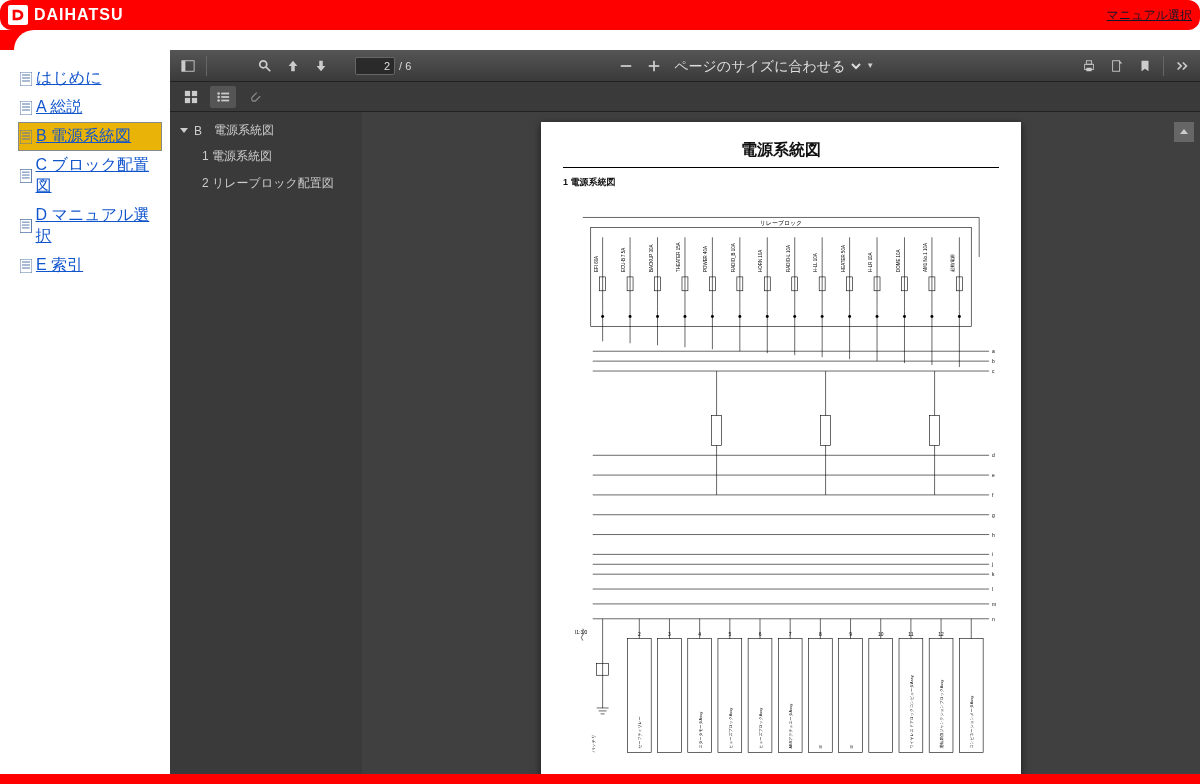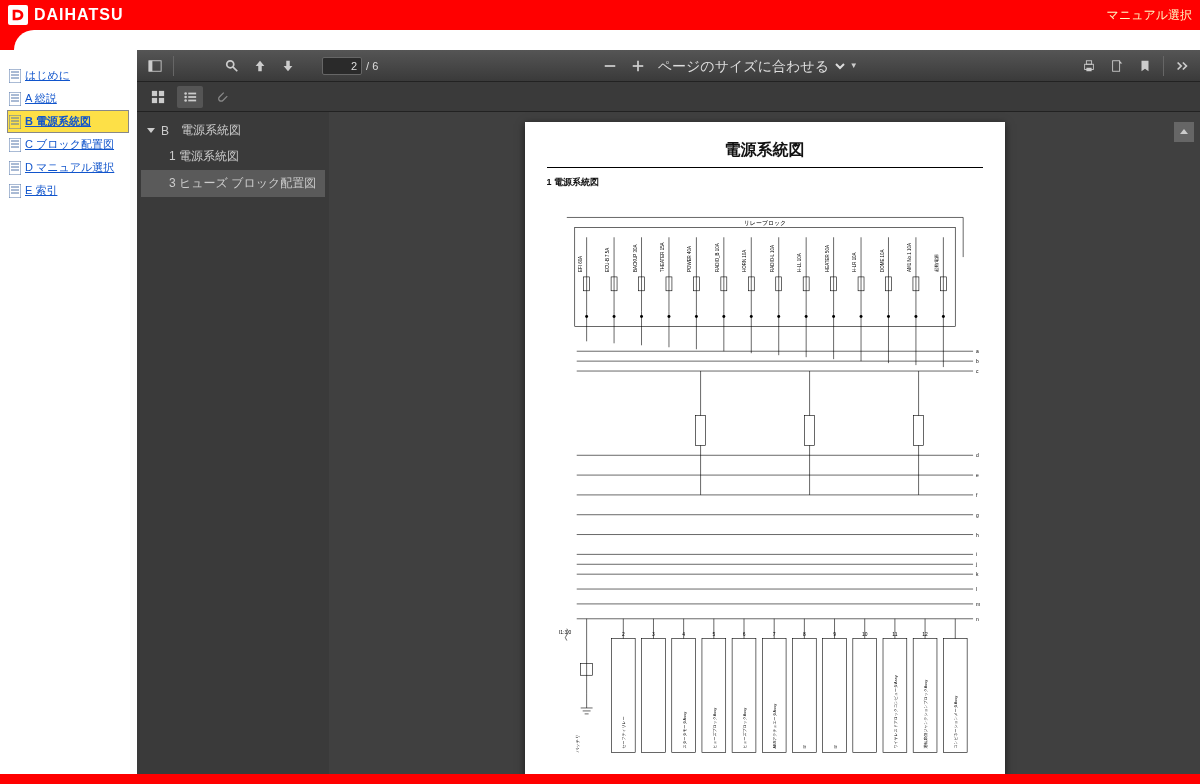--- a/index.html
+++ b/index.html
@@ -1,28 +1,28 @@
 <!DOCTYPE html>
 <html><head>
 <meta charset="utf-8">
 <style>
 * { box-sizing: border-box; margin: 0; padding: 0; }
 body { font-family: Arial, "Meiryo", sans-serif; width: 1200px; height: 784px; overflow: hidden; background: #fff; }
-.topbar { height: 30px; background: #ff0000; display: flex; align-items: center; padding: 0 8px; justify-content: space-between; }
+.topbar { height: 30px; background: #ff0000; display: flex; align-items: center; padding: 0 8px; justify-content: space-between; border-radius: 12px; }
 .brand { display: flex; align-items: center; gap: 6px; }
 .brand-logo { width: 20px; height: 20px; background: #fff; border-radius: 2px; display: flex; align-items: center; justify-content: center; }
 .brand-logo svg { width: 16px; height: 16px; }
 .brand-text { color: #fff; font-weight: bold; font-size: 16px; letter-spacing: 1px; }
-.manual-select { color: #fef9c3; font-size: 12px; cursor: pointer; }
+.manual-select { color: #0f172a; font-size: 12px; text-decoration: underline; cursor: pointer; }
 .curve { height: 20px; background: #ff0000; position: relative; }
 .curve::after { content: ""; position: absolute; left: 14px; top: 0; right: 0; bottom: 0; background: #fff; border-top-left-radius: 20px; }
 .content { display: flex; height: calc(784px - 50px); }
-.leftnav { width: 137px; background: #fff; padding: 14px 8px 8px 7px; font-size: 11px; }
+.leftnav { width: 170px; background: #fff; padding: 14px 8px 8px 18px; font-size: 16px; }
 .leftnav-item { display: flex; align-items: center; gap: 4px; color: #1155cc; text-decoration: underline; padding: 4px 2px; cursor: pointer; }
-.leftnav-item.active { background: #fde047; border: 1px solid #888; text-decoration: underline; padding: 3px 1px; font-weight: bold; }
+.leftnav-item.active { background: #eab308; border: 1px solid #888; text-decoration: underline; padding: 3px 1px; }
 .file-icon { width: 12px; height: 14px; display: inline-block; }
 .viewer { flex: 1; display: flex; flex-direction: column; background: #404040; }
 .toolbar { height: 32px; background: linear-gradient(#555,#3a3a3a); display: flex; align-items: center; color: #ddd; font-size: 12px; padding: 0 4px; border-bottom: 1px solid #222; }
 .tb-btn { width: 28px; height: 24px; display: flex; align-items: center; justify-content: center; cursor: pointer; color: #ccc; }
 .tb-btn svg { width: 14px; height: 14px; fill: #ccc; }
 .tb-sep { width: 1px; height: 20px; background: #666; margin: 0 4px; }
 .page-input { width: 40px; height: 18px; background: #2a2a2a; color: #ddd; border: 1px solid #666; border-radius: 2px; text-align: right; padding: 0 4px; font-size: 11px; }
 .page-total { margin-left: 4px; font-size: 11px; }
 .tb-spacer { flex: 1; }
 .zoom-select { background: transparent; color: #ddd; border: none; font-size: 14px; padding: 2px; }
@@ -220,21 +220,21 @@
     </div>
 
     <div class="lower">
       <div class="outline">
         <div class="outline-title">
           <span class="triangle"></span>
           <span>B</span>
           <span style="margin-left:6px">電源系統図</span>
         </div>
         <div class="outline-child"><span>1</span> <span>電源系統図</span></div>
-        <div class="outline-child selected"><span>3</span> <span>ヒューズ ブロック配置図</span></div>
+        <div class="outline-child"><span>2</span> <span>リレーブロック配置図</span></div>
       </div>
 
       <div class="page-area">
         <div class="scroll-up">
             <svg viewBox="0 0 10 10">
               <path d="M5 2l4 5H1z"></path>
             </svg>
           </div>
         <div class="page">
           <div class="page-title">電源系統図</div>

